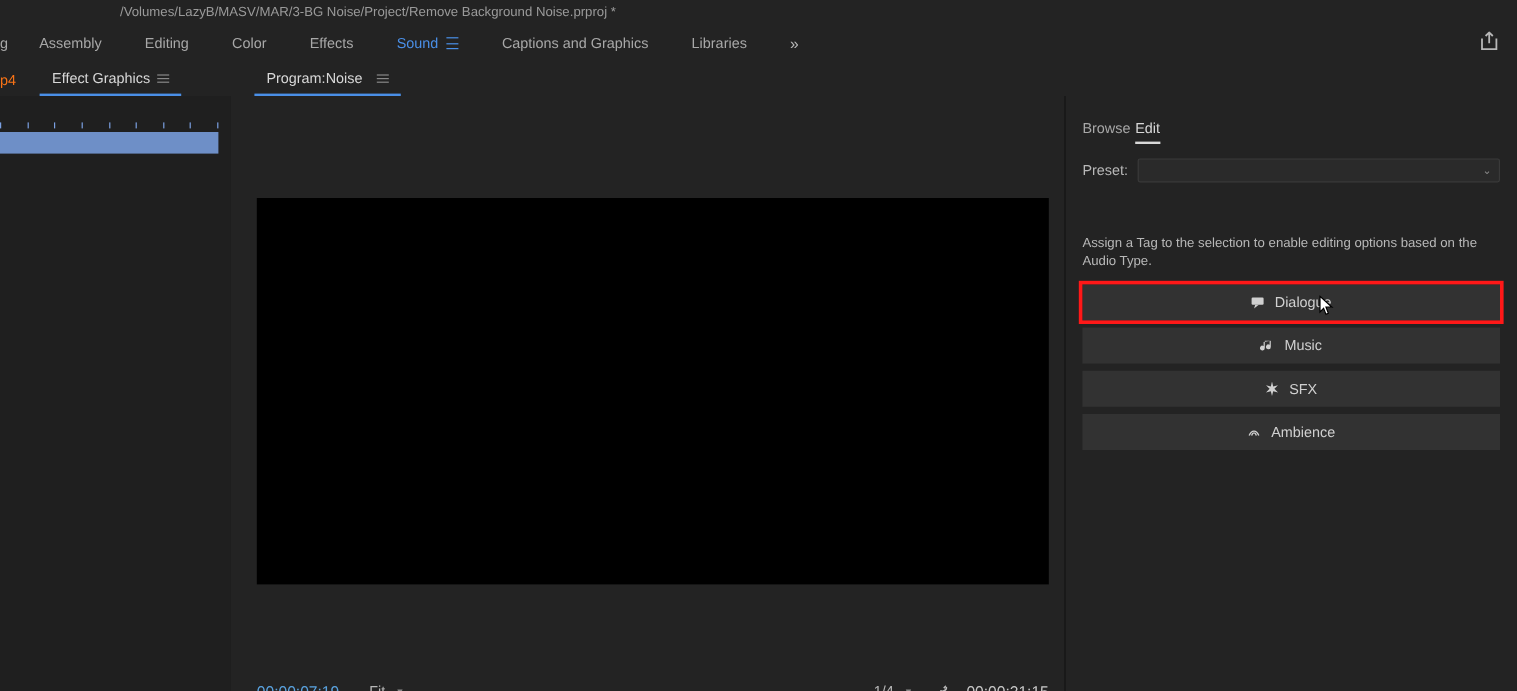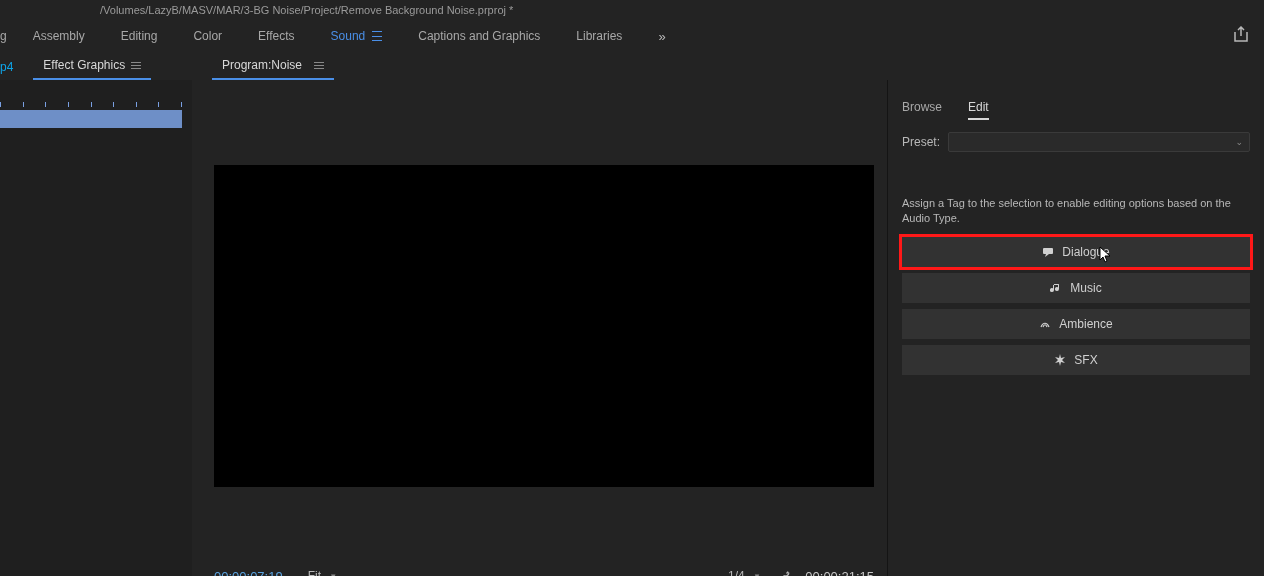--- a/index.html
+++ b/index.html
@@ -10,21 +10,21 @@
 .workspace-tabs { height:32px; display:flex; align-items:center; padding-left:0; position:relative; }
 .ws-tab { padding:0 18px; height:32px; display:flex; align-items:center; color:#a8a8a8; font-size:12px; cursor:pointer; }
 .ws-tab.cut { padding-left:0; padding-right:8px; }
 .ws-tab.active { color:#4a8fe7; }
 .ws-tab-icon { width:10px; height:10px; margin-left:7px; display:flex; flex-direction:column; justify-content:space-between; }
 .ws-tab-icon span { display:block; height:1px; background:#4a8fe7; }
 .overflow-arrows { color:#b8b8b8; font-size:13px; margin-left:18px; letter-spacing:-3px; }
 .export-icon { position:absolute; right:14px; top:6px; }
 
 .panel-row { height:28px; display:flex; align-items:flex-end; }
-.panel-tab { padding:6px 10px 6px 10px; color:#0ea5e9; font-size:12px; display:flex; align-items:center; }
+.panel-tab { padding:6px 10px 6px 10px; color:#f97316; font-size:12px; display:flex; align-items:center; }
 .panel-tab.cut { padding-left:0; padding-right:6px; }
 .panel-tab.active { border-bottom:2px solid #4a8fe7; color:#d8d8d8; }
 .panel-tab.active.program { border-bottom:2px solid #4a8fe7; }
 .panel-menu { margin-left:6px; display:flex; flex-direction:column; gap:2px; width:10px; }
 .panel-menu span { display:block; height:1px; background:#888; }
 
 .main { position:relative; width:1264px; height:calc(576px - 80px); }
 
 .left-panel { position:absolute; left:0; top:0; width:192px; height:100%; background:#1f1f1f; }
 .track-strip { position:absolute; left:0; top:30px; width:182px; height:18px; background:#6e8fc7; }
@@ -34,21 +34,21 @@
 .center-panel { position:absolute; left:192px; top:0; width:695px; height:100%; background:#232323; }
 .preview { position:absolute; left:22px; top:85px; width:660px; height:322px; background:#000; }
 .transport { position:absolute; left:22px; bottom:-12px; width:660px; height:24px; display:flex; align-items:center; font-size:12px; }
 .tc { color:#5aa3e0; font-size:13px; }
 .fit-select { margin-left:25px; color:#b8b8b8; display:flex; align-items:center; gap:10px; }
 .zoom-select { margin-left:auto; color:#b8b8b8; display:flex; align-items:center; gap:10px; }
 .wrench { margin-left:18px; }
 .tc-right { margin-left:14px; color:#c8c8c8; font-size:13px; }
 
 .right-panel { position:absolute; left:887px; top:0; width:377px; height:100%; background:#232323; border-left:1px solid #141414; }
-.es-subtabs { padding:12px 14px 8px; display:flex; gap:26px; font-size:12px; margin-top:8px; }
+.es-subtabs { padding:12px 14px 8px; display:flex; gap:4px; font-size:12px; margin-top:8px; }
 .es-subtab { color:#a8a8a8; cursor:pointer; padding-bottom:4px; }
 .es-subtab.active { color:#d8d8d8; border-bottom:2px solid #d8d8d8; }
 .clip-name { padding:4px 14px 10px; color:#b8b8b8; font-size:11px; }
 .preset-row { padding:4px 14px; display:flex; align-items:center; font-size:12px; }
 .preset-dd { flex:1; height:20px; margin-left:8px; border:1px solid #3a3a3a; border-radius:2px; display:flex; align-items:center; justify-content:flex-end; padding-right:6px; background:#2a2a2a; }
 .assign-text { padding:40px 14px 10px; font-size:11px; color:#b8b8b8; line-height:1.4; }
 
 .tag-btn { margin:0 14px 6px; height:30px; background:#323232; display:flex; align-items:center; justify-content:center; gap:8px; color:#d0d0d0; font-size:12px; cursor:pointer; position:relative; }
 .tag-btn.highlight { outline:3px solid #ff1818; outline-offset:0; }
 .tag-icon { width:12px; height:12px; display:flex; align-items:center; justify-content:center; }
@@ -195,27 +195,27 @@
       <span class="tag-icon">
         <svg width="12" height="12" viewBox="0 0 12 12">
             <path d="M4 2v6a2 2 0 1 1-1-1.7V3l6-1v5a2 2 0 1 1-1-1.7V2z" fill="#d0d0d0"></path>
           </svg>
       </span>
       <span>Music</span>
     </div>
     <div class="tag-btn">
       <span class="tag-icon">
         <svg width="12" height="12" viewBox="0 0 12 12">
+            <path d="M6 0l1 4 4-1-3 3 3 3-4-1-1 4-1-4-4 1 3-3-3-3 4 1z" fill="#d0d0d0"></path>
+          </svg>
+      </span>
+      <span>SFX</span>
+    </div>
+    <div class="tag-btn">
+      <span class="tag-icon">
+        <svg width="12" height="12" viewBox="0 0 12 12">
             <path d="M2 9c2-5 6-5 8 0M4 9c1-3 3-3 4 0" stroke="#d0d0d0" stroke-width="1.2" fill="none"></path>
           </svg>
       </span>
       <span>Ambience</span>
     </div>
-    <div class="tag-btn">
-      <span class="tag-icon">
-        <svg width="12" height="12" viewBox="0 0 12 12">
-            <path d="M6 0l1 4 4-1-3 3 3 3-4-1-1 4-1-4-4 1 3-3-3-3 4 1z" fill="#d0d0d0"></path>
-          </svg>
-      </span>
-      <span>SFX</span>
-    </div>
   </div>
 </div>
 
 </body></html>

